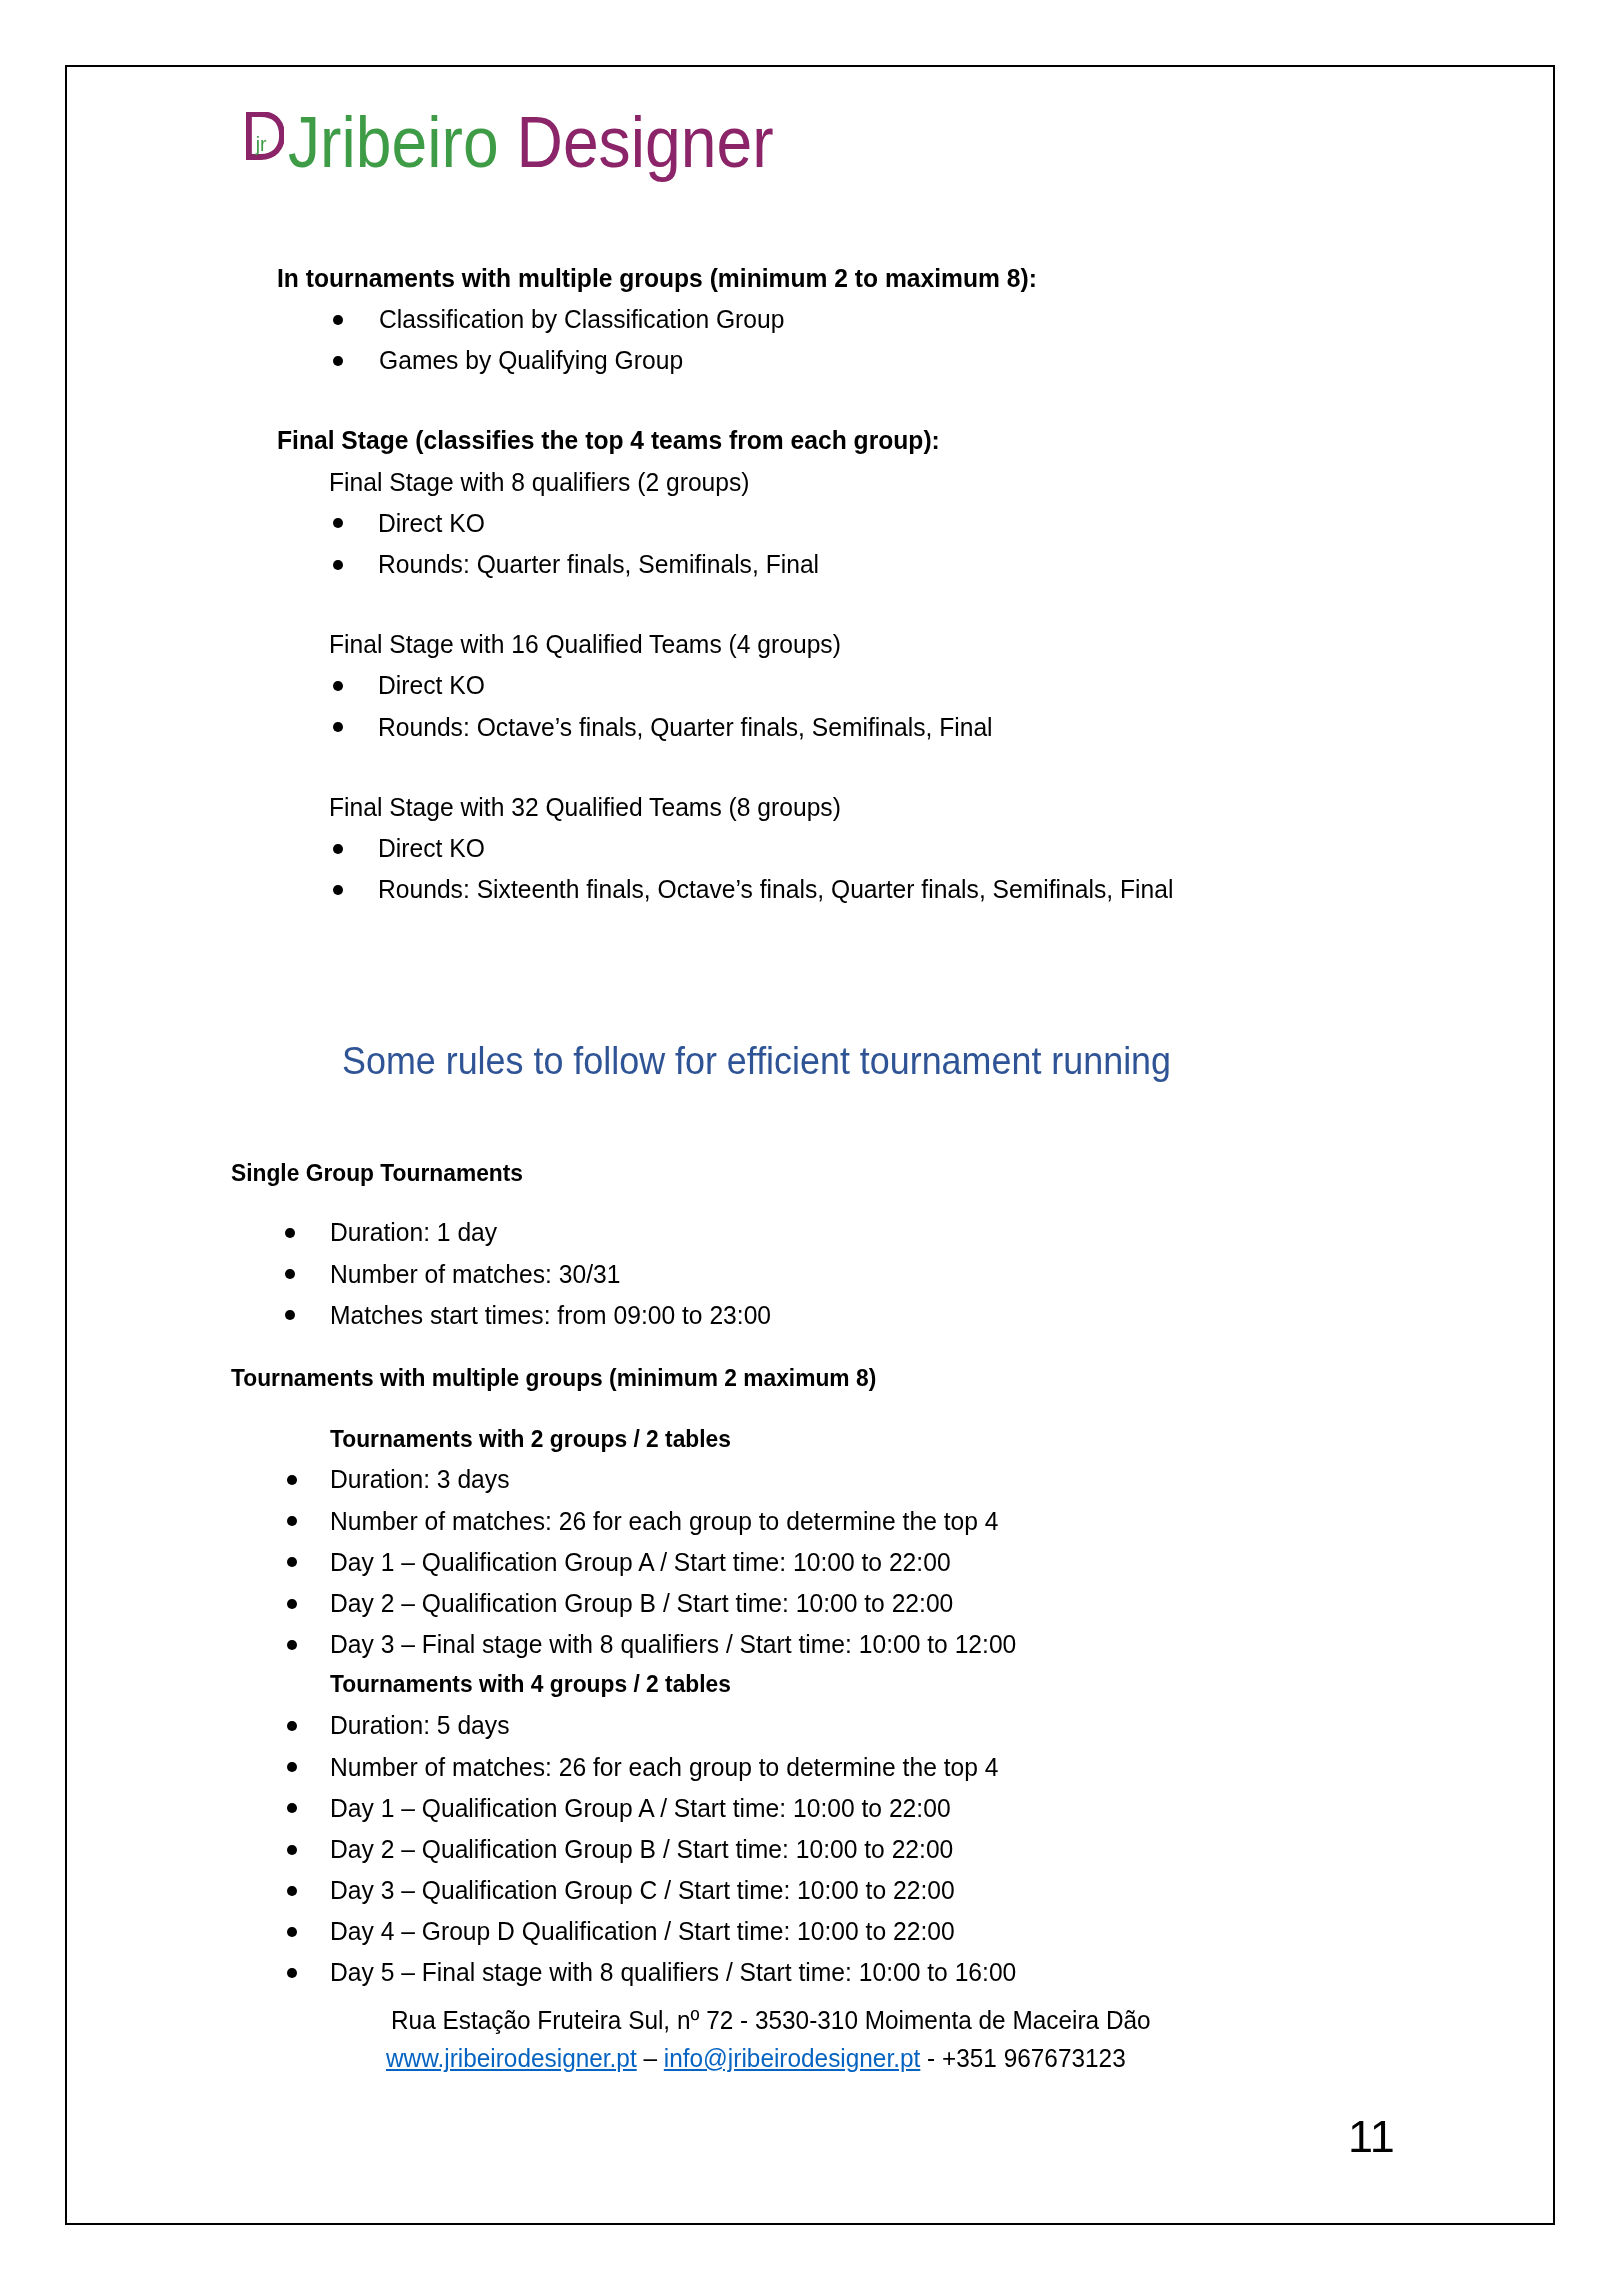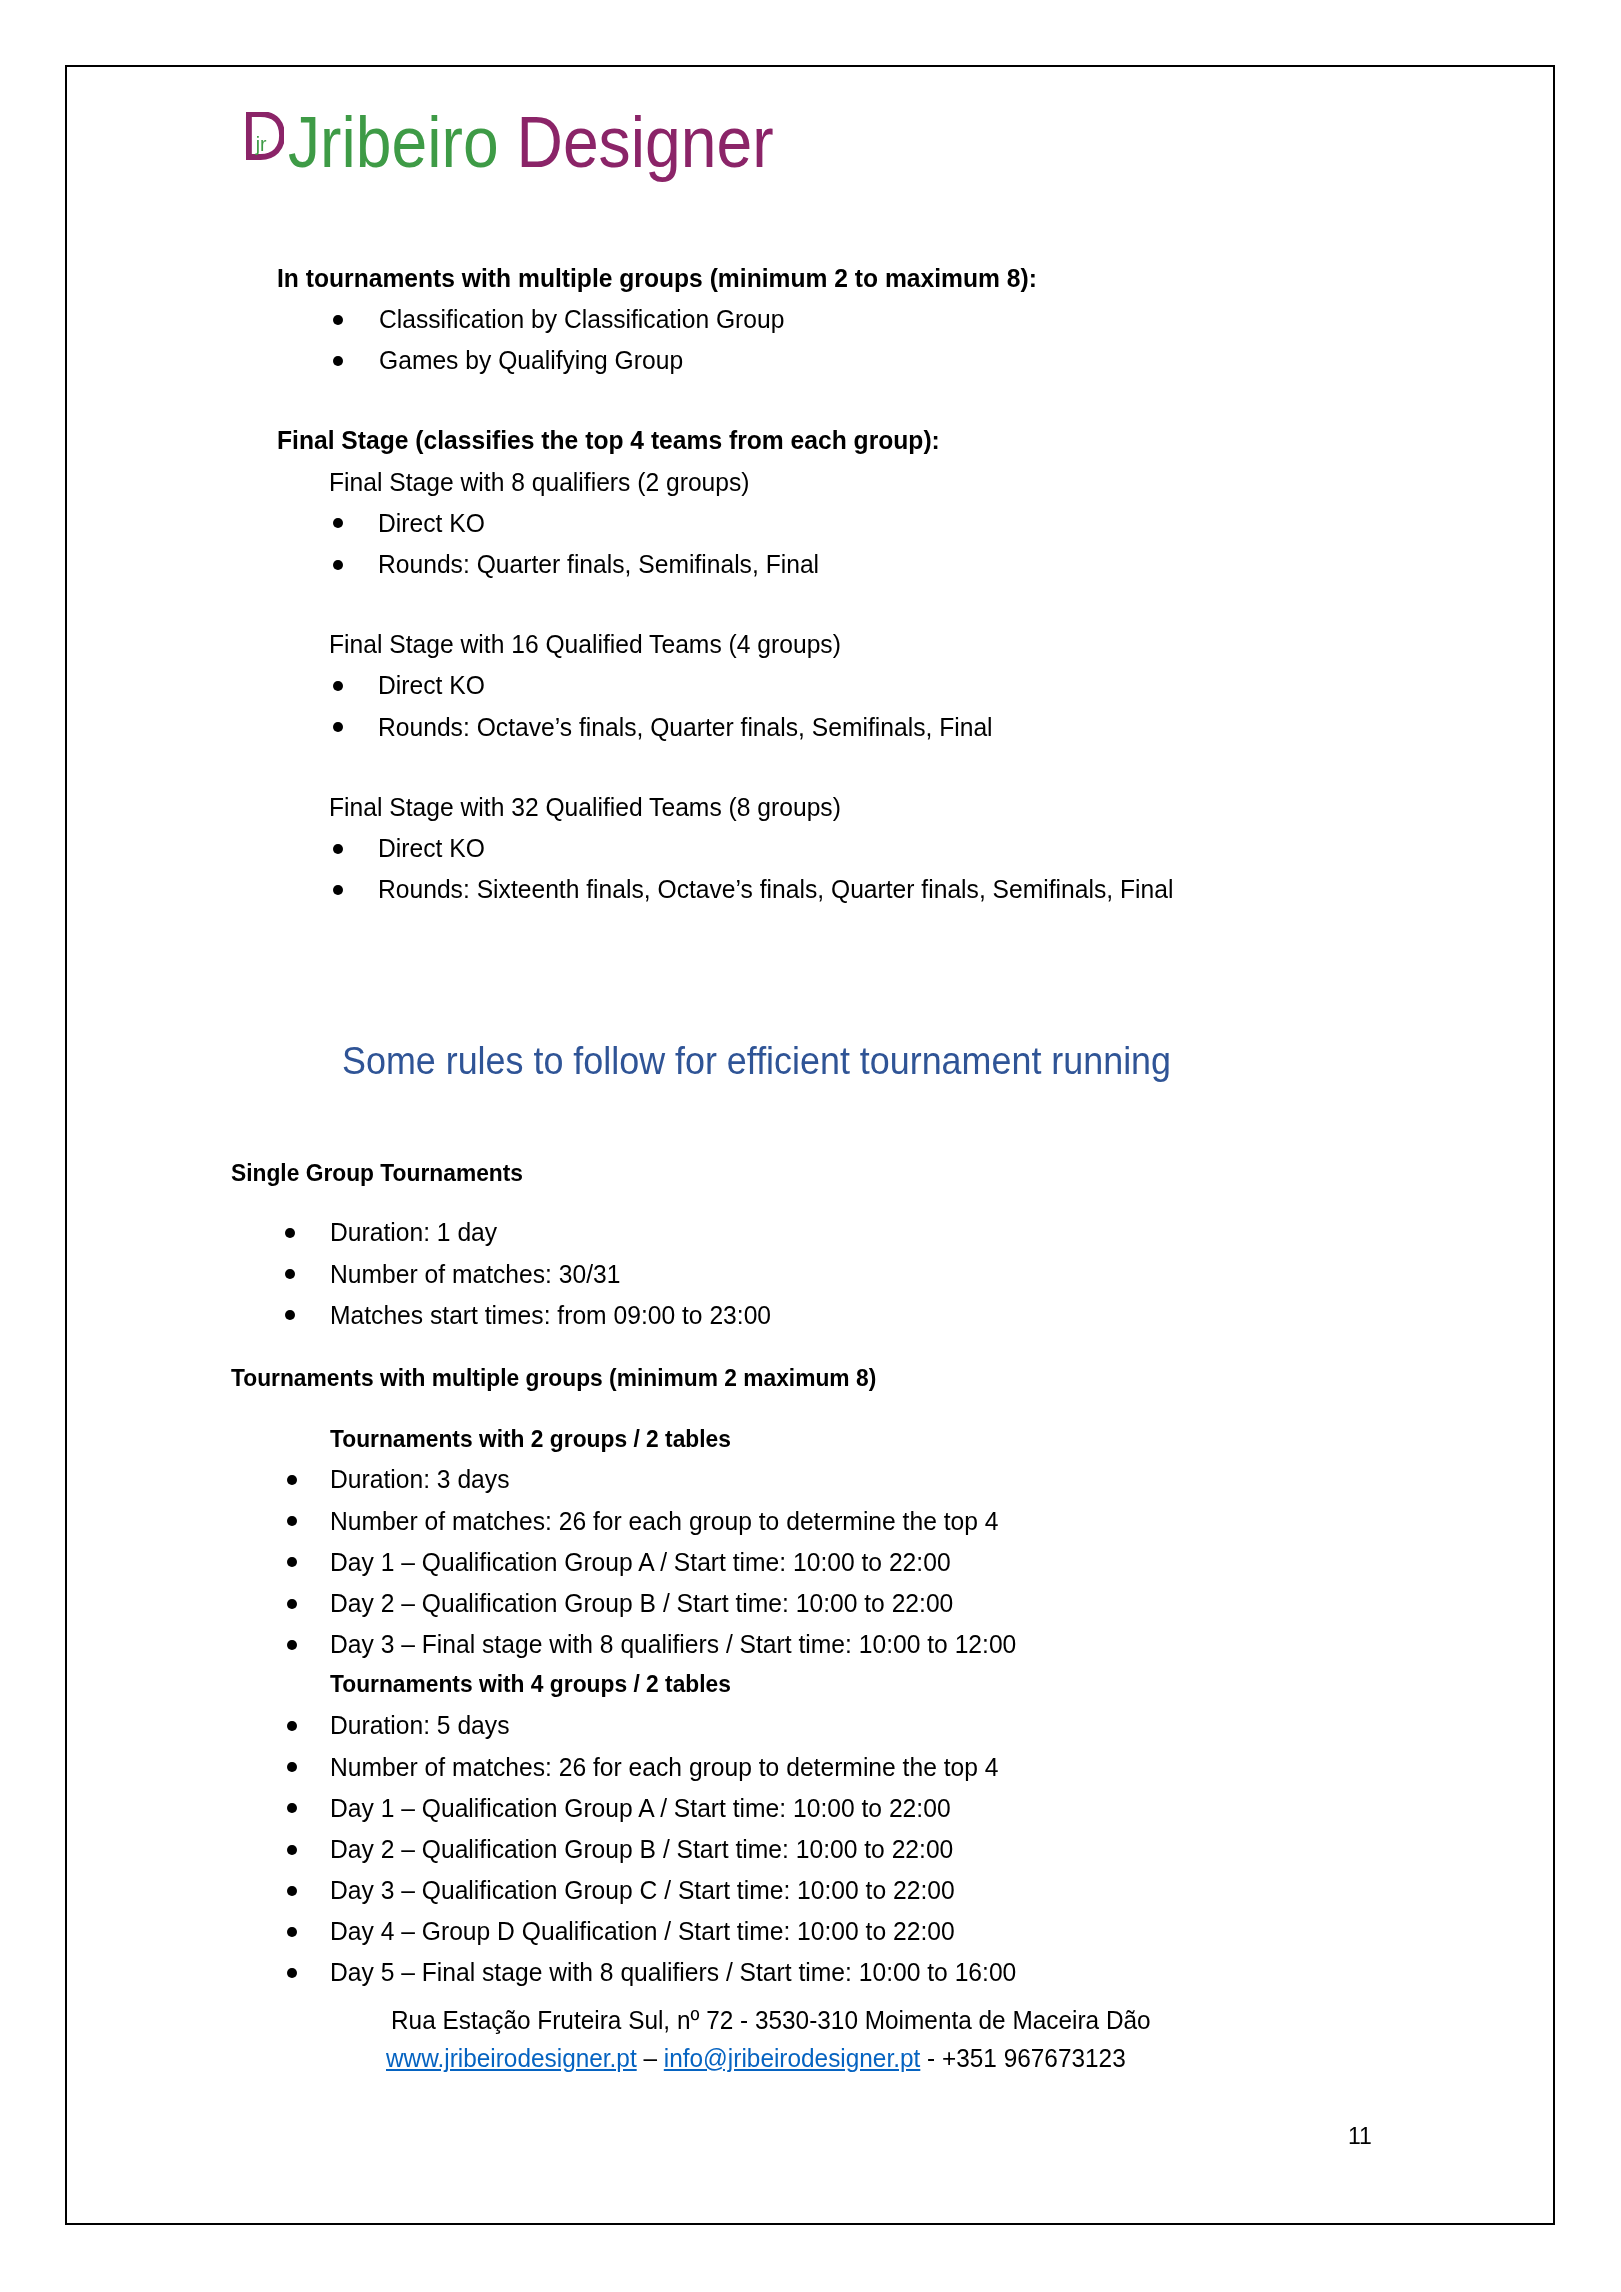--- a/index.html
+++ b/index.html
@@ -15,21 +15,21 @@
   .logo-mark { position: absolute; left: 0; top: 13.7px; width: 39px; height: 49px; }
   .logo-text { position: absolute; left: 43px; top: 0; font-size: 73px; line-height: 88px;
                white-space: nowrap; transform-origin: 0 0; transform: scaleX(0.88); }
   .green { color: #3E9B46; }
   .purple { color: #8B2468; }
   .title { position: absolute; left: 342px; top: 1037px; font-size: 39px; line-height: 47px;
            color: #2F5496; white-space: nowrap; transform-origin: 0 0; transform: scaleX(0.92); }
   .footer-line { position: absolute; white-space: nowrap; font-size: 26.5px; line-height: 31px;
                  transform-origin: 0 0; transform: scaleX(0.92); }
   a.link { color: #0563C1; text-decoration: underline; }
-  .pagenum { position: absolute; left: 1348px; top: 2117px; font-size: 23px; line-height: 39px; text-align: center; }
+  .pagenum { position: absolute; left: 1348px; top: 2117px; font-size: 45px; line-height: 39px; text-align: center; }
 </style>
 </head>
 <body>
 
 <div class="frame"></div>
 
 <div class="logo">
   <svg class="logo-mark" viewBox="0 0 40 50">
     <path d="M4 2 H16 C32 2 38 12 38 24 C38 37 30 46 16 46 H4 Z" fill="none" stroke="#8B2468" stroke-width="6"></path>
     <text x="11" y="40" font-family="Liberation Sans, sans-serif" font-size="20" fill="#3E9B46">jr</text>

